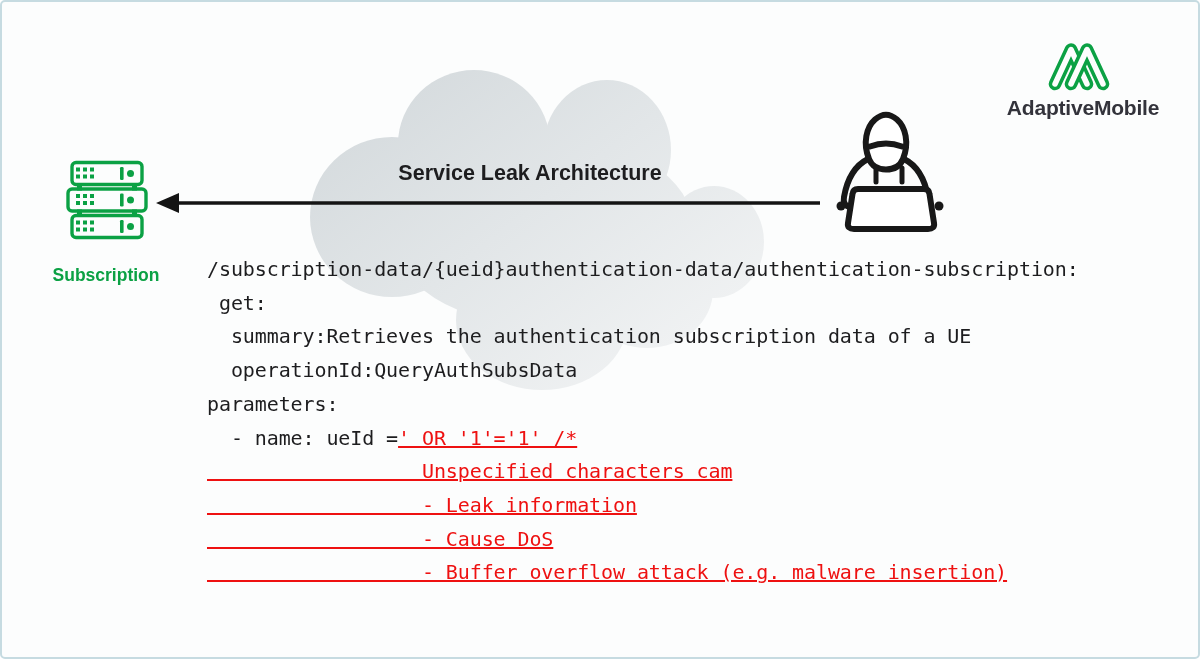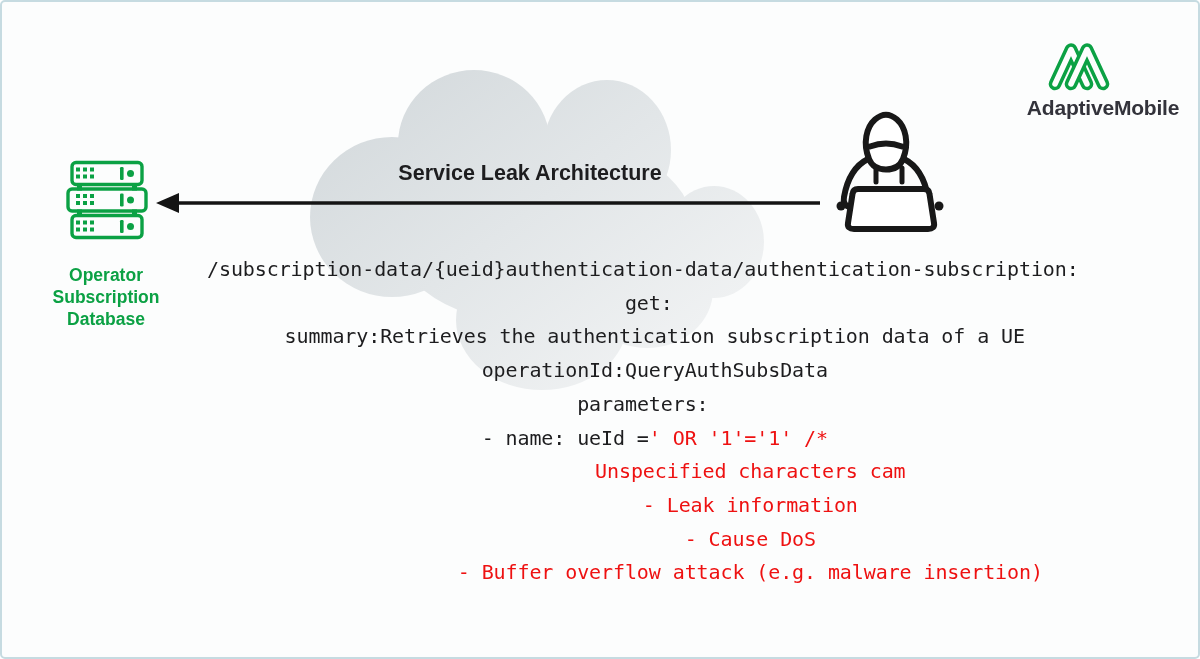--- a/index.html
+++ b/index.html
@@ -37,32 +37,32 @@
   
   .hacker-svg{left:822px;top:100px;width:124px;height:134px;}
   .hk{fill:none;stroke:var(--icon_ink);stroke-width:6px;stroke-linecap:round;stroke-linejoin:round;}
   .hk-white{fill:#ffffff;}
   .hk-solid{fill:var(--icon_ink);stroke:none;}
 
   
   .logo-svg{left:1044px;top:36px;width:66px;height:58px;}
   .lg-green{fill:none;stroke:var(--green);stroke-width:12.5px;stroke-linecap:round;stroke-linejoin:round;}
   .lg-white{fill:none;stroke:var(--bg);stroke-width:5.5px;stroke-linecap:round;stroke-linejoin:round;}
-  .brand{left:1081px;top:94px;transform:translateX(-50%);text-align:center;white-space:nowrap;margin-left:20px;}
+  .brand{left:1081px;top:94px;transform:translateX(-50%);text-align:center;white-space:nowrap;}
   .brand-name{font-size:21px;font-weight:700;color:var(--brand_ink);letter-spacing:-0.2px;}
   .brand-sub{font-size:19px;font-weight:400;color:var(--brand_sub);margin-top:1px;}
 
   
   .code-block{
     left:205px;top:251px;
     font-family:"DejaVu Sans Mono","Liberation Mono",monospace;
-    font-size:20px;line-height:33.7px;white-space:pre;letter-spacing:-0.1px;text-align:center;
+    font-size:20px;line-height:33.7px;white-space:pre;letter-spacing:-0.1px;
   }
   .code-line .ink{color:var(--ink);}
-  .code-line .red{color:var(--red);}
+  .code-line .red{color:var(--red);text-decoration:underline;}
 </style>
 </head>
 <body>
 
 <div class="frame">
 
   <svg class="abs cloud-svg" viewBox="0 0 480 335" aria-hidden="true">
     <defs>
       <linearGradient id="cg" gradientUnits="userSpaceOnUse" x1="40" y1="0" x2="300" y2="340">
         <stop offset="0" style="stop-color:var(--cloud_dark)"></stop>
@@ -123,23 +123,21 @@
         <rect x="25" y="60.5" width="4" height="4"></rect>
       <rect x="11" y="67.5" width="4" height="4"></rect>
         <rect x="18" y="67.5" width="4" height="4"></rect>
         <rect x="25" y="67.5" width="4" height="4"></rect>
       <rect x="55" y="60" width="3.6" height="13" rx="1.2"></rect>
         <circle cx="65.5" cy="66.5" r="3.5"></circle>
     </g>
   </svg>
 
   <div class="abs db-label">
-    <span>Operator</span>
     <span>Subscription</span>
-    <span>Database</span>
   </div>
 
   <svg class="abs hacker-svg" viewBox="0 0 124 134" aria-hidden="true">
 
     <path class="hk" d="M 44,57 C 30,64 23,78 20,95 Q 18.5,103 25,105"></path>
     <path class="hk" d="M 80,57 C 94,64 101,78 104,95 Q 105.5,103 99,105"></path>
 
     <path class="hk hk-white" d="M 45,57 C 38.5,41 42.5,25 51,17.5 Q 62,8 73,17.5 C 81.5,25 85.5,41 79,57 C 76,64.5 70,67.5 62,67.5 C 54,67.5 48,64.5 45,57 Z"></path>
     <path class="hk" d="M 46,44.5 Q 62,38.5 78,44.5"></path>
 

